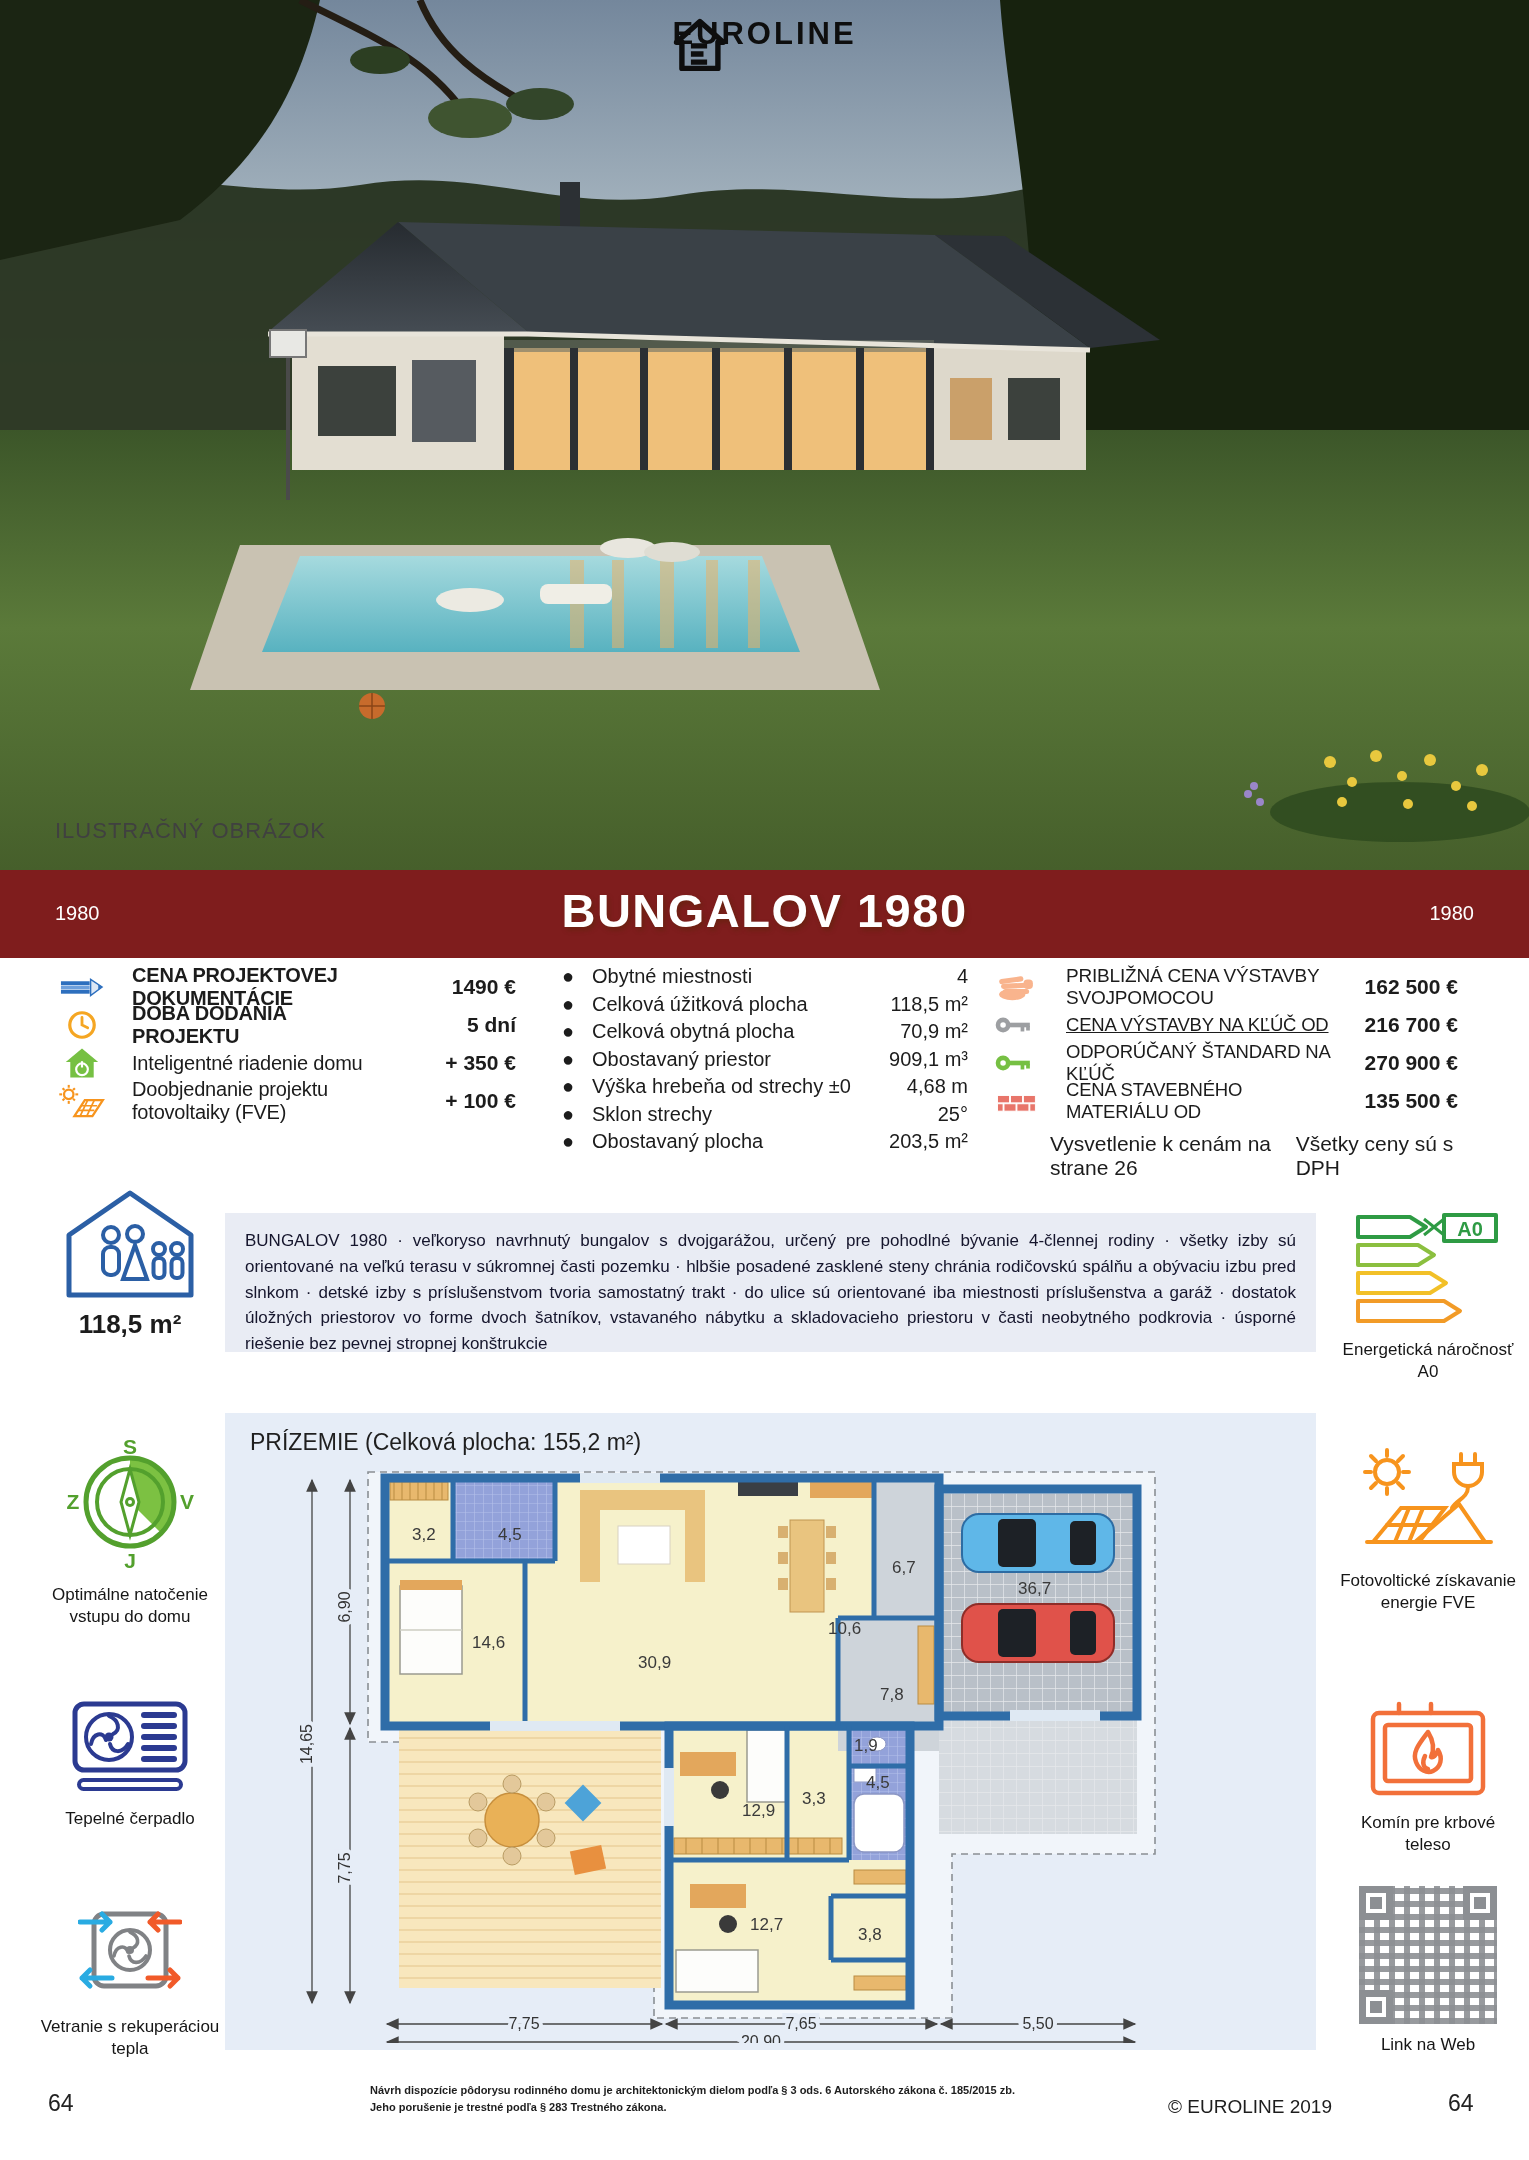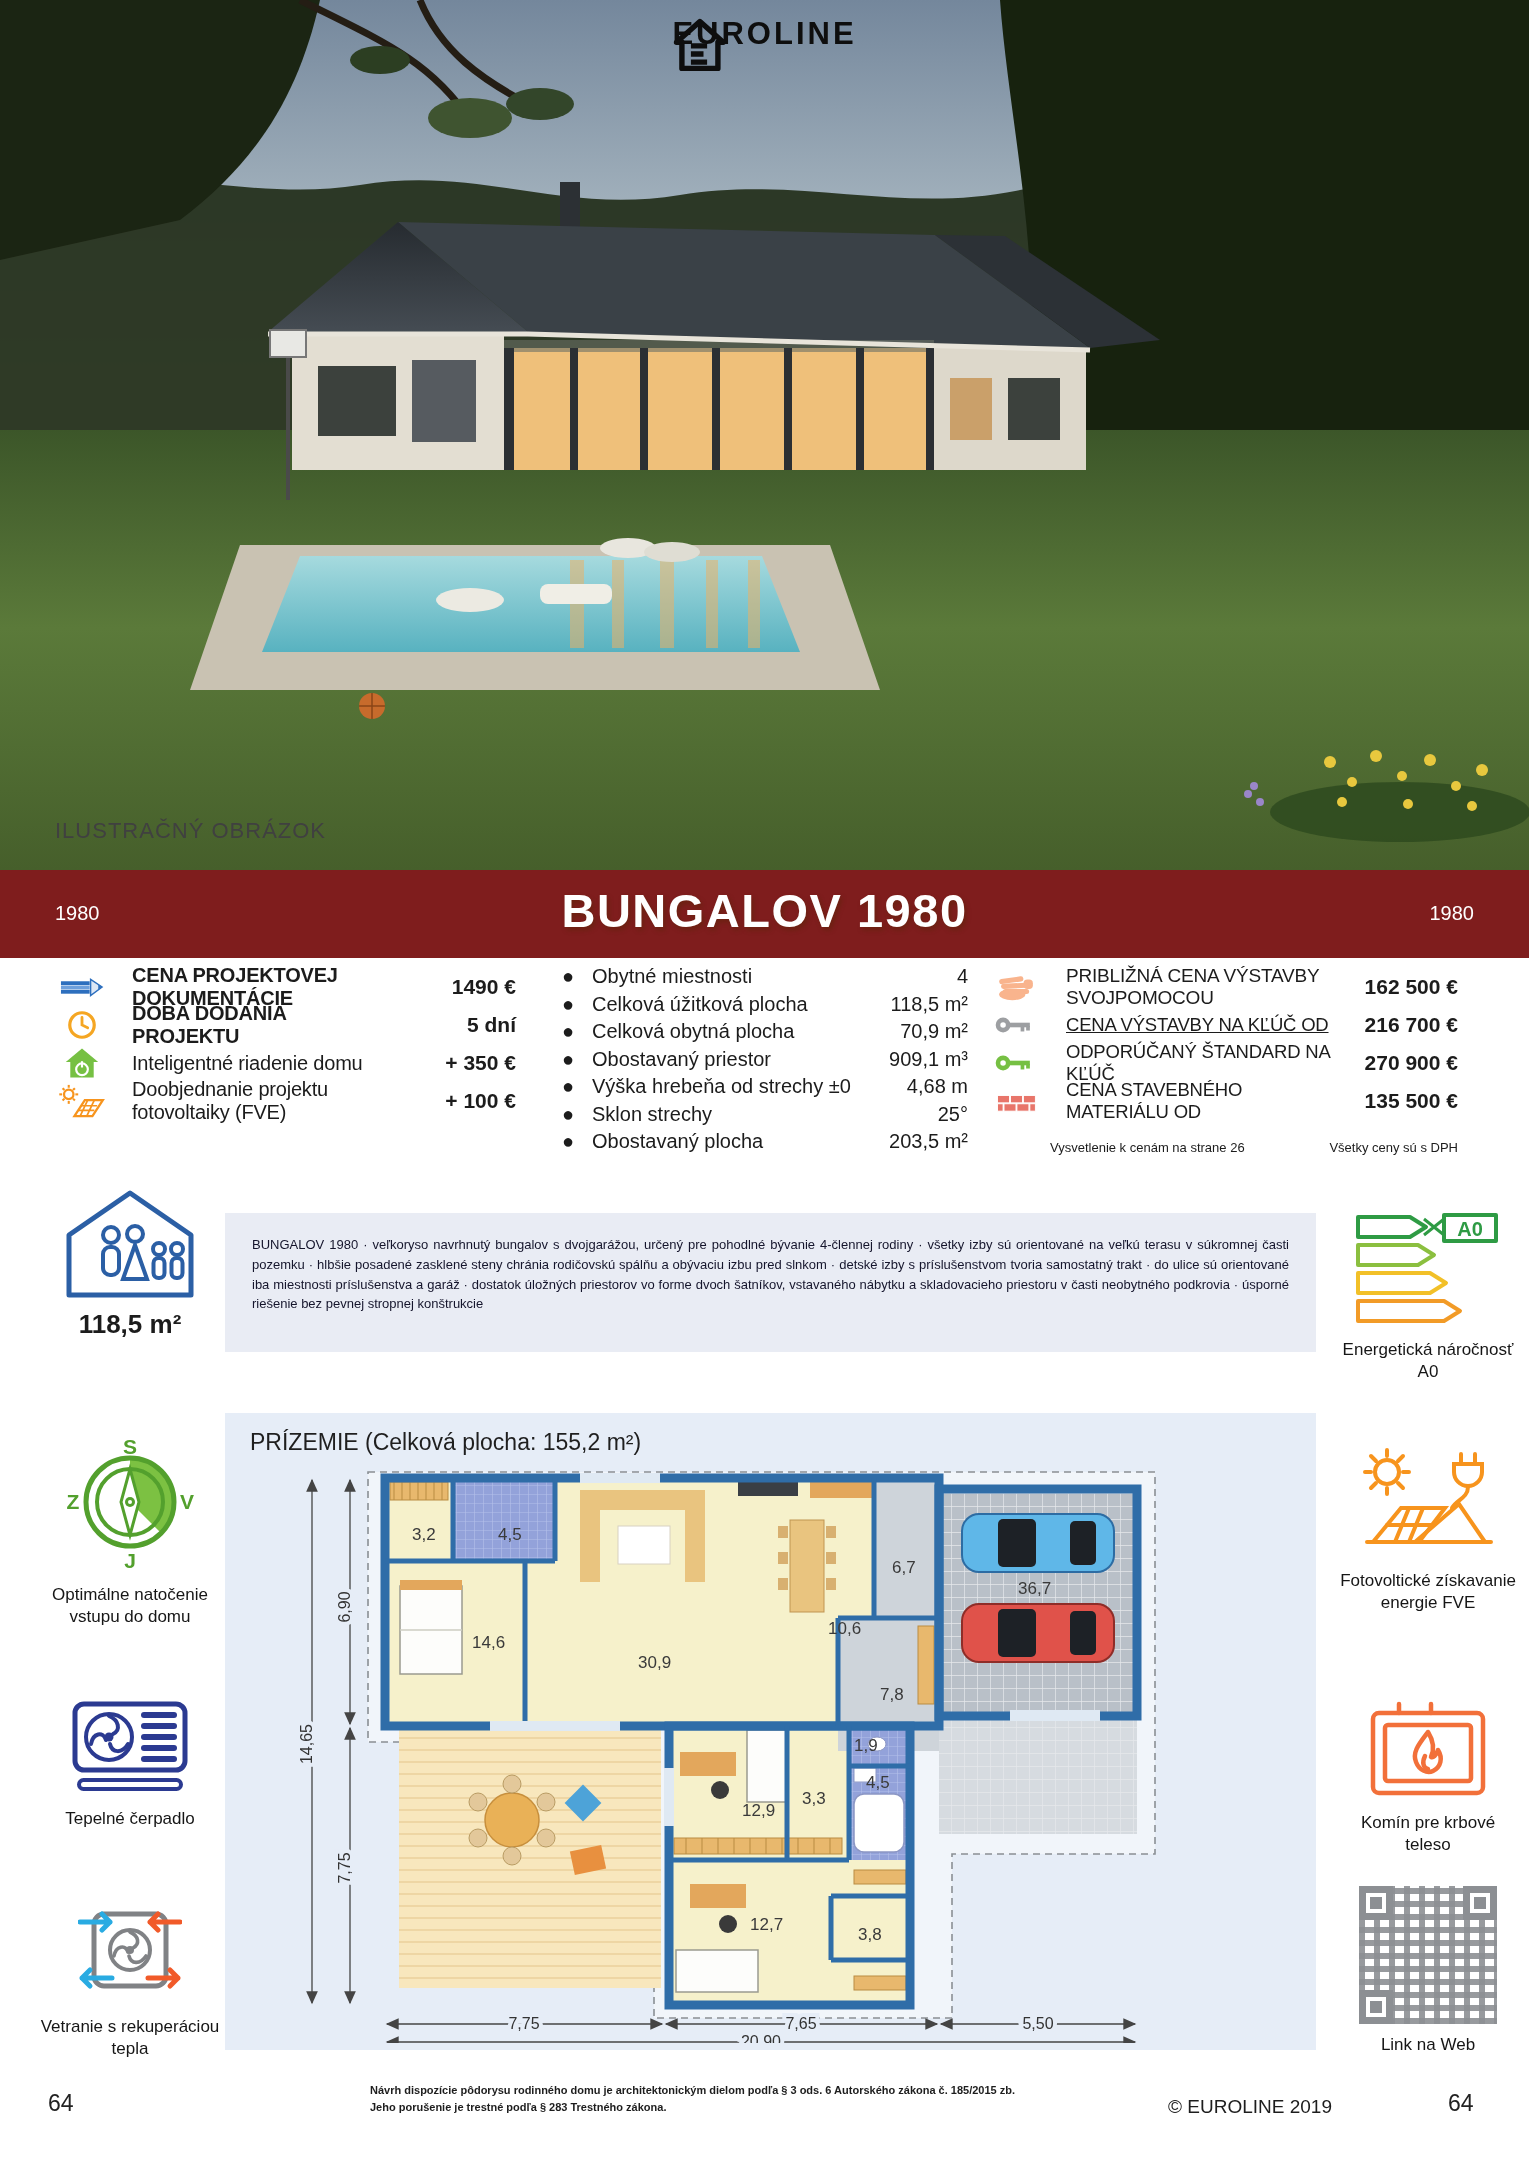--- a/index.html
+++ b/index.html
@@ -23,26 +23,26 @@
   .info-col{position:absolute;}
   .irow{display:flex;align-items:center;height:38px;gap:16px;}
   .irow .ic{width:48px;display:flex;justify-content:center;}
   .irow .lab{flex:1;font-size:20px;margin-left:10px;letter-spacing:-.2px;}
   .irow .lab.caps{font-weight:bold;}
   .irow .val{width:112px;text-align:right;font-weight:bold;font-size:21px;white-space:nowrap;}
   .brow{display:flex;align-items:center;height:27.5px;font-size:20px;}
   .brow .bull{width:30px;text-align:left;padding-left:6px;}
   .brow .lab{flex:1;}
   .brow .val{text-align:right;white-space:nowrap;}
-  .notes{display:flex;justify-content:space-between;font-size:13px;margin-top:20px;padding-left:58px;}
+  .notes{display:flex;justify-content:space-between;font-size:21px;margin-top:12px;padding-left:58px;}
 
   
   .desc-block{position:absolute;left:225px;top:1213px;width:1091px;height:139px;background:#e9ecf4;
     padding:15px 20px;box-sizing:border-box;}
-  .desc-block p{margin:7px;font-size:13px;line-height:1.52;text-align:justify;color:#15152c;}
+  .desc-block p{margin:0;font-size:17px;line-height:1.52;text-align:justify;color:#15152c;}
 
   .side-badge{position:absolute;text-align:center;}
   .side-label{font-size:17px;line-height:1.32;color:#161616;margin-top:10px;}
   .area-text{font-size:26px;font-weight:bold;margin-top:4px;}
 
   
   .plan-bg{position:absolute;left:225px;top:1413px;width:1091px;height:637px;background:#e6edf7;}
   .plan-title{position:absolute;left:250px;top:1429px;font-size:23px;color:#1f1f1f;}
   .plan-svg{position:absolute;left:250px;top:1468px;}
 

